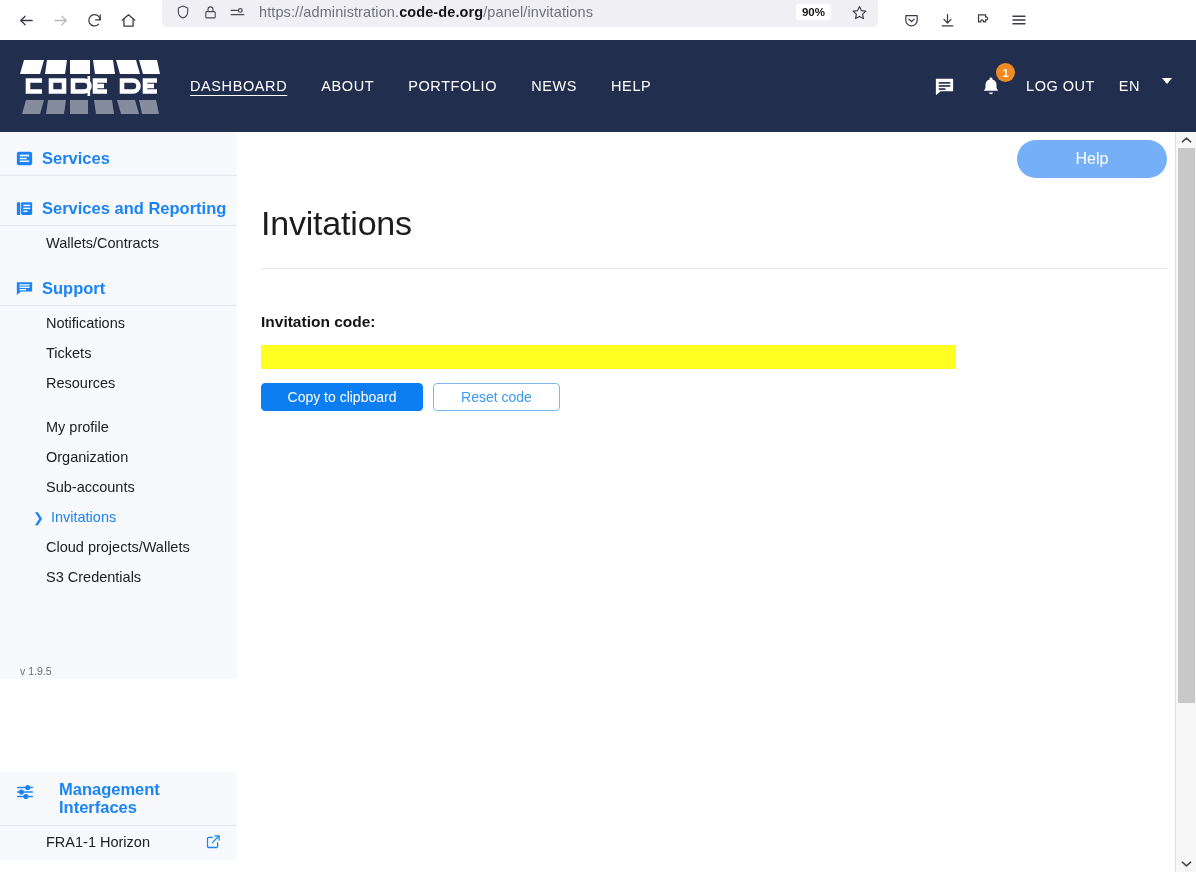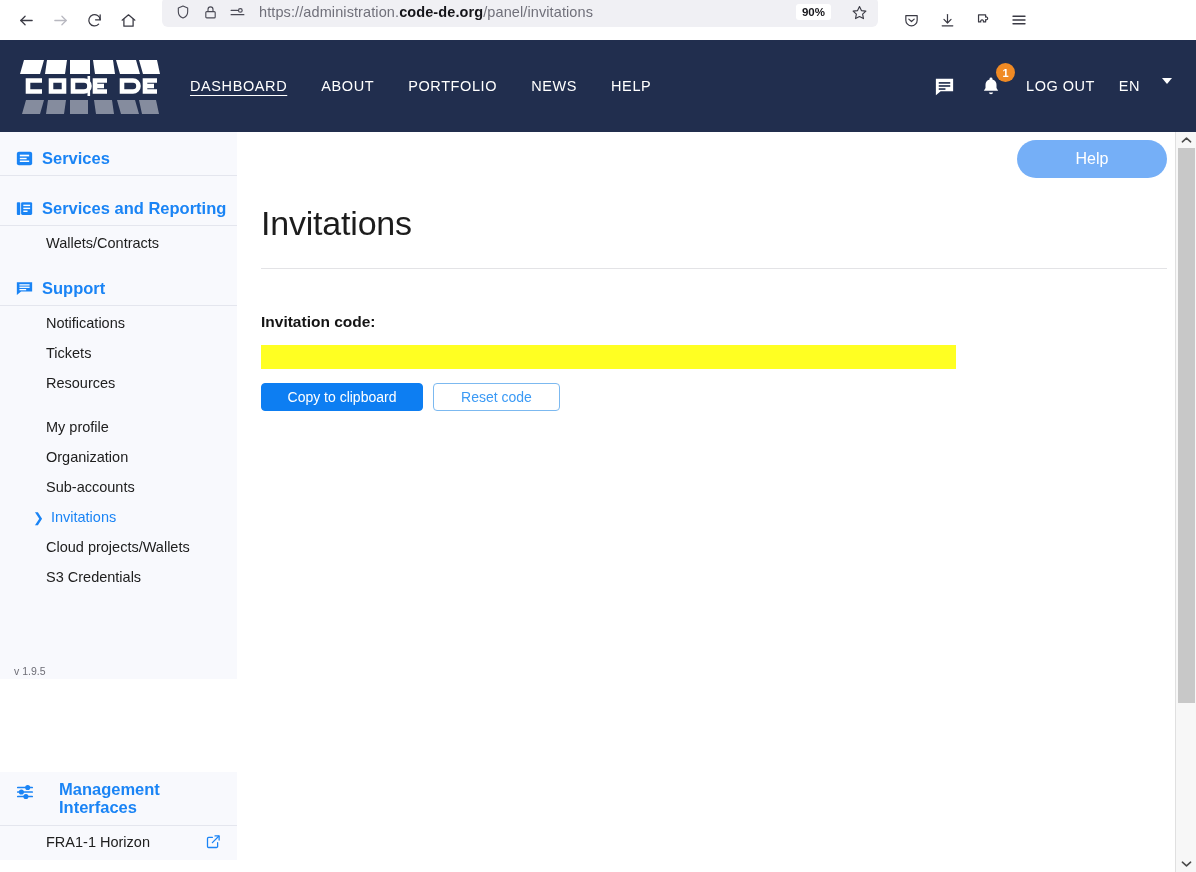--- a/index.html
+++ b/index.html
@@ -160,21 +160,21 @@
   .mgmt-item {
     display: flex;
     align-items: center;
     padding: 8px 0 10px 46px;
     font-size: 14.5px;
     color: #202020;
   }
   .mgmt-item .ext { margin-left: 56px; color: #1a84f5; display: flex; align-items: center; }
   .version {
     position: absolute;
-    left: 14px;
+    left: 20px;
     bottom: 2px;
     font-size: 10.5px;
     color: #6d6d75;
   }
 
   
   .main {
     flex: 1;
     padding: 0 30px 0 24px;
     position: relative;

